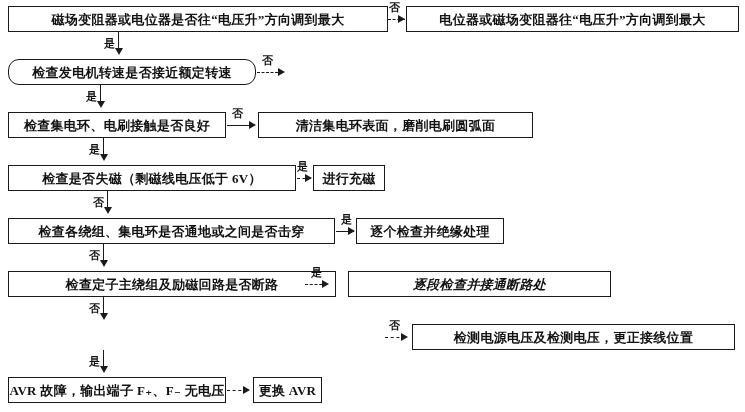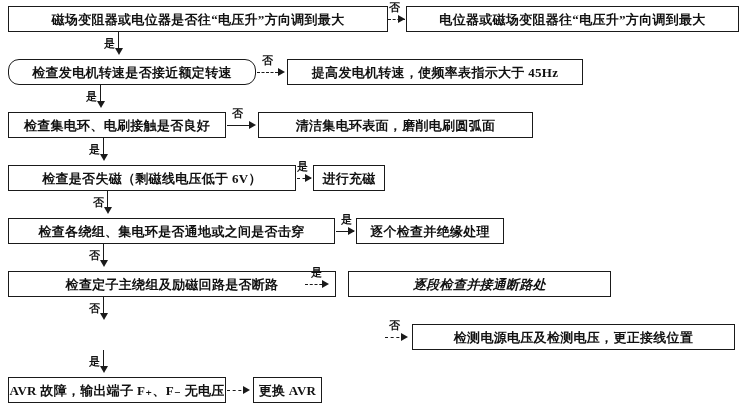--- a/index.html
+++ b/index.html
@@ -94,23 +94,20 @@
   <div class="v-conn" style="left:118px; top:32px; height:21px;"></div>
   <div class="arrow-down" style="left:115px; top:48px;"></div>
   <div class="lbl" style="left:104px; top:38px;">是</div>
 
   <div class="box decision" style="left:8px; top:59px; width:248px; height:26px;border-radius:11px;">
     <span>检查发电机转速是否接近额定转速</span>
   </div>
   <div class="h-conn dashed" style="left:257px; top:72px; width:21px;"></div>
   <div class="arrow-right" style="left:278px; top:68px;"></div>
   <div class="lbl" style="left:262px; top:55px;">否</div>
-  <div class="box action" style="left:287px; top:59px; width:296px; height:26px;">
-    <span>提高发电机转速，使频率表指示大于 45Hz</span>
-  </div>
   <div class="v-conn" style="left:100px; top:85px; height:21px;"></div>
   <div class="arrow-down" style="left:97px; top:101px;"></div>
   <div class="lbl" style="left:86px; top:91px;">是</div>
 
   <div class="box decision" style="left:8px; top:112px; width:218px; height:26px;">
     <span>检查集电环、电刷接触是否良好</span>
   </div>
   <div class="h-conn" style="left:227px; top:125px; width:22px;"></div>
   <div class="arrow-right" style="left:249px; top:121px;"></div>
   <div class="lbl" style="left:232px; top:108px;">否</div>

